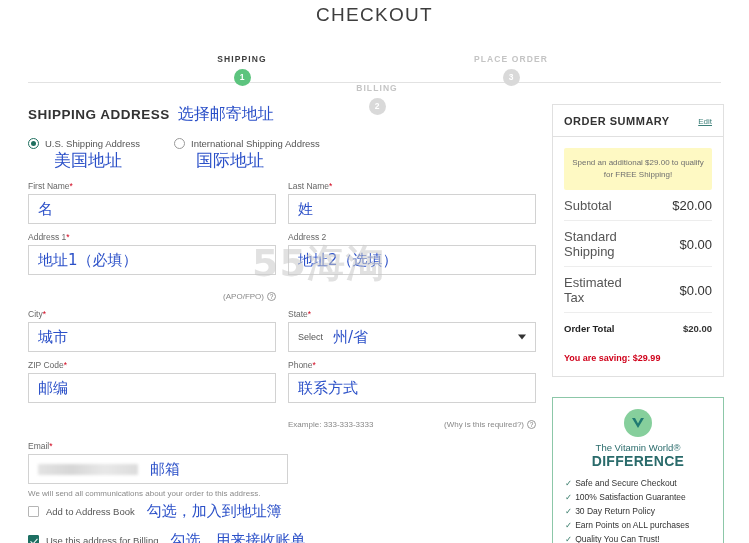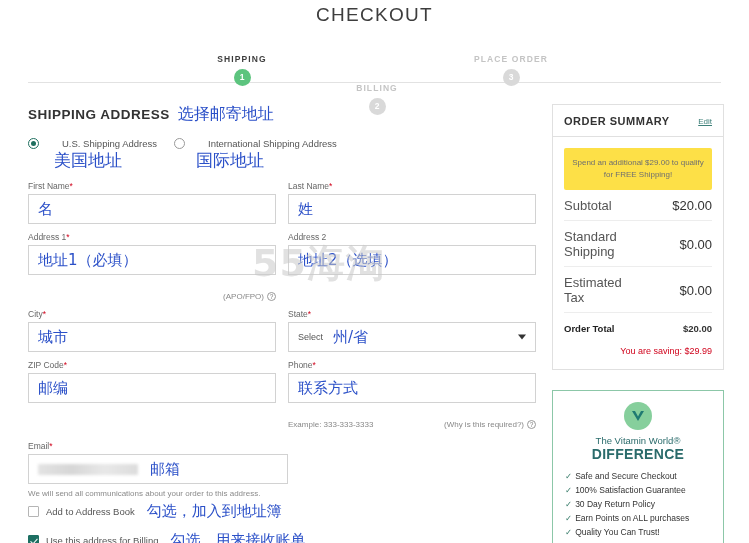--- a/index.html
+++ b/index.html
@@ -46,21 +46,21 @@
   
   .form-col { position: absolute; left: 28px; top: 104px; width: 508px; }
   .sec-head { display: flex; align-items: baseline; gap: 8px; }
   .sec-head .en {
     font-size: 13.5px; font-weight: 700; letter-spacing: .5px; color: #333;
   }
   .cn { color: #2b50c8; font-family: "DejaVu Sans", sans-serif; }
   .sec-head .cn { font-size: 16px; }
 
   .radio-row { margin-top: 13px; display: flex; }
-  .radio-opt { display: flex; align-items: center; gap: 23px; }
+  .radio-opt { display: flex; align-items: center; gap: 6px; }
   .radio-opt:nth-child(1) { width: 146px; }
   .rdo {
     width: 11px; height: 11px; border-radius: 50%;
     border: 1px solid #9a9a9a; background: #fff; flex: none; position: relative;
   }
   .rdo.on { border-color: #1f6f5f; }
   .rdo.on::after {
     content: ""; position: absolute; left: 2px; top: 2px;
     width: 5px; height: 5px; border-radius: 50%; background: #1f6f5f;
   }
@@ -126,33 +126,33 @@
   .side { position: absolute; left: 552px; top: 104px; width: 172px; }
   .card { border: 1px solid #e0e0e0; background: #fff; }
   .card-head {
     display: flex; justify-content: space-between; align-items: center;
     padding: 10px 11px 9px; border-bottom: 1px solid #e0e0e0;
   }
   .card-head .ttl { font-size: 11px; font-weight: 700; letter-spacing: .5px; color: #333; }
   .edit-link { font-size: 8px; color: #3c7f78; text-decoration: underline; cursor: pointer; }
   .card-body { padding: 11px 11px 13px; }
   .ship-banner {
-    background: #fde047; padding: 9px 8px; text-align: center;
+    background: #fef9c3; padding: 9px 8px; text-align: center;
     font-size: 8px; color: #6f6f6f; line-height: 1.5; border-radius: 2px;
   }
   .sum-row {
     display: flex; justify-content: space-between; align-items: center;
     font-size: 13px; color: #555; padding: 8px 0 7px; border-bottom: 1px solid #ededed;
   }
   .sum-row:first-of-type { margin-top: 7px; }
   .sum-row .v { color: #333; margin-left: 44px; }
   .sum-row.total { border-bottom: none; font-weight: 700; font-size: 9.5px; color: #222; padding-top: 10px; }
   .sum-row.total .v { font-weight: 700; }
   .saving {
-    text-align: right; color: #d0021b; font-size: 9px; font-weight: 400; margin-top: 5px;
+    text-align: left; color: #d0021b; font-size: 9px; font-weight: 700; margin-top: 12px;
   }
 
   .diff-card {
     margin-top: 20px; border: 1px solid #8cc7a8; background: #fff;
     padding: 11px 10px 12px; text-align: center;
   }
   .vw-logo {
     width: 28px; height: 28px; border-radius: 50%; background: #86cf9c;
     margin: 0 auto; position: relative;
   }

